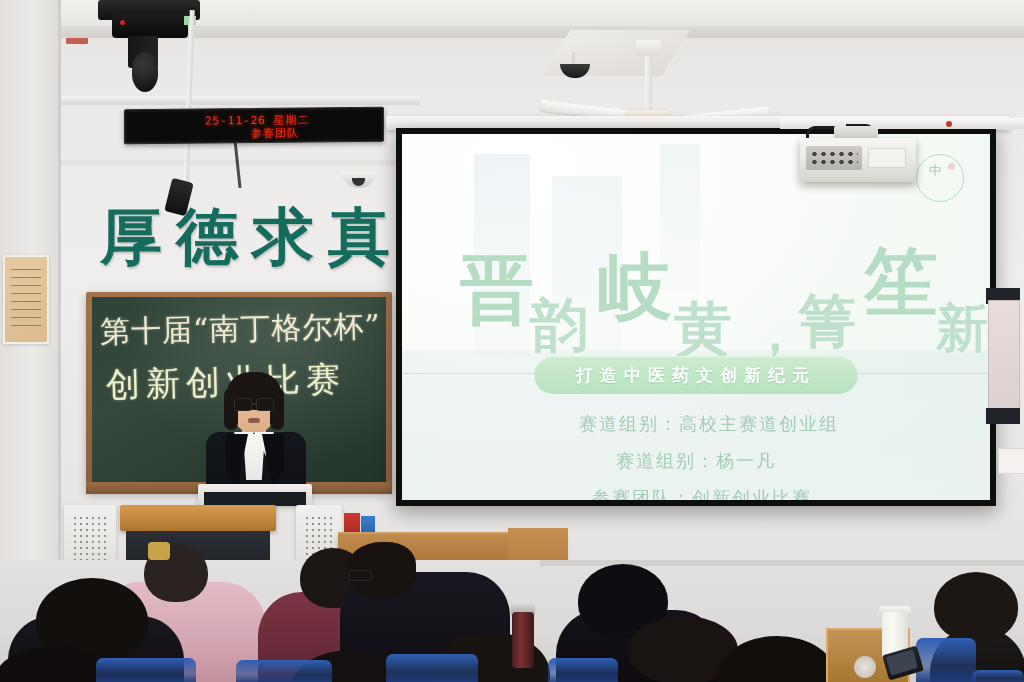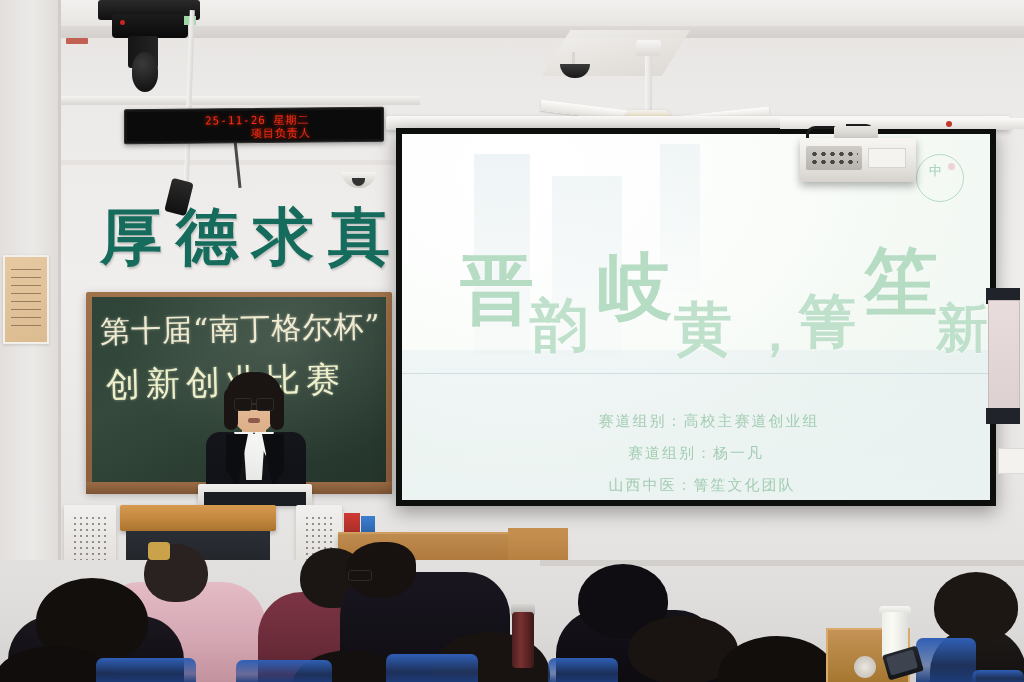--- a/index.html
+++ b/index.html
@@ -222,21 +222,21 @@
   .badge{position:absolute;left:132px;top:222px;width:324px;height:38px;
     border-radius:19px;background:linear-gradient(180deg,#cdeccf,#b9e2bf);
     display:flex;align-items:center;justify-content:center;
     box-shadow:inset 0 1px 2px rgba(255,255,255,.6);}
   .badge span{font-family:"DejaVu Serif","Liberation Serif",serif;
     color:#ffffff;font-size:17px;letter-spacing:7px;font-weight:700;
     text-shadow:0 1px 1px rgba(120,180,140,.5);}
 
   .meta{position:absolute;left:0;top:278px;width:100%;
     font-family:"DejaVu Serif","Liberation Serif",serif;color:#9dc9ad;
-    font-size:15px;letter-spacing:2px;text-align:center;}
+    font-size:18px;letter-spacing:2px;text-align:center;}
   .meta div{margin-bottom:13px;opacity:.92;}
   .m1{padding-left:26px;}
   .m2{padding-left:0px;}
   .m3{padding-left:12px;}
 
   
   .fan-rod{position:absolute;left:645px;top:46px;width:7px;height:70px;
     background:linear-gradient(90deg,#f6f5f3,#dcdad6);}
   .fan-top{position:absolute;left:636px;top:40px;width:25px;height:16px;
     background:linear-gradient(180deg,#f7f6f4,#ddd9d5);border-radius:3px;}
@@ -353,21 +353,21 @@
   <div class="rig-tag"></div>
   <div class="rig-arm"></div>
   <div class="rig-lens"></div>
   <div class="mic-pole"></div>
   <div class="mic-head"></div>
   <div class="cable"></div>
 
   <div class="led">
     <div class="led-inner">
       <div class="led-l1">25-11-26  星期二</div>
-      <div class="led-l2">项目负责人</div>
+      <div class="led-l2">参赛团队</div>
     </div>
   </div>
 
   <div class="dome-base"></div>
   <div class="dome"></div>
   <div class="dome-lens"></div>
 
   <div class="calligraphy">
     <span>厚</span>
     <span>德</span>
@@ -441,25 +441,28 @@
         <span class="t-sm  c2">韵</span>
         <span class="t-big c3">岐</span>
         <span class="t-sm  c4">黄</span>
         <span class="t-sm  c5">，</span>
         <span class="t-sm  c6">箐</span>
         <span class="t-big c7">笙</span>
         <span class="t-sm  c8">新</span>
 
       </div>
 
+      <div class="badge">
+        <span>打造中医药文创新纪元</span>
+      </div>
 
       <div class="meta">
         <div class="m1">赛道组别：高校主赛道创业组</div>
         <div class="m2">赛道组别：杨一凡</div>
-        <div class="m3">山西中医：箐笙文化团队</div>
+        <div class="m3">参赛团队：创新创业比赛</div>
       </div>
     </div>
   </div>
 
   <div class="proj-bar"></div>
   <div class="proj-bar-dot"></div>
   <div class="proj-cables"></div>
   <div class="proj-cable2"></div>
   <div class="proj-mount"></div>
   <div class="proj"></div>

